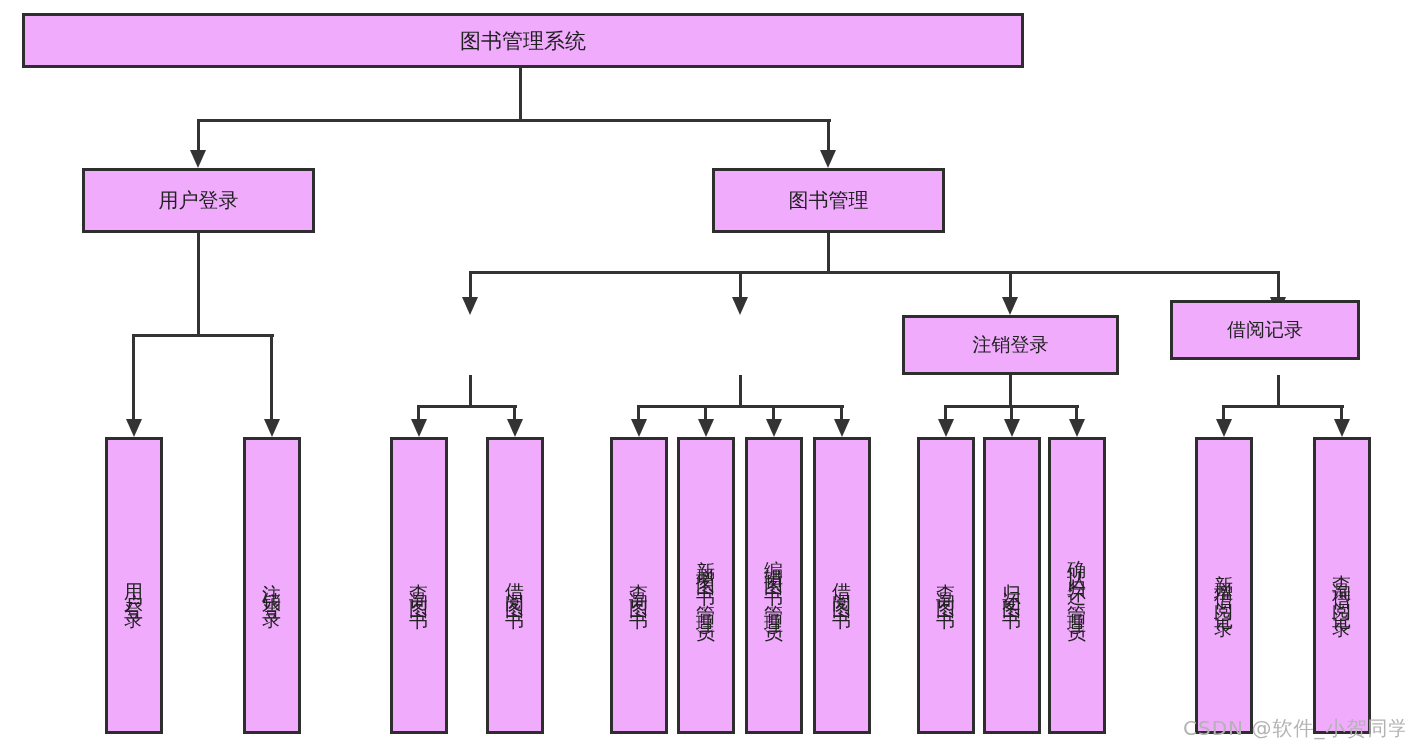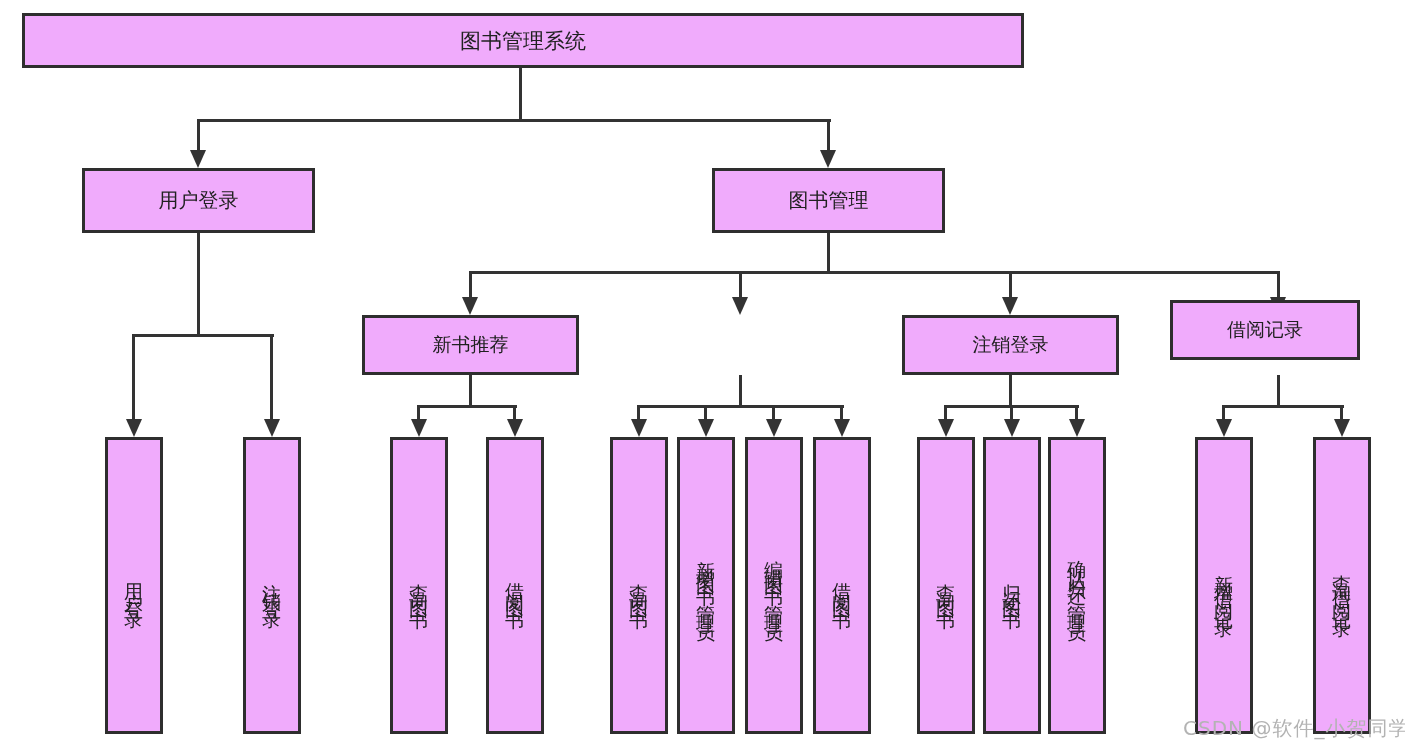--- a/index.html
+++ b/index.html
@@ -95,23 +95,20 @@
   <div class="hline" style="left:469px; top:271px; width:811px;"></div>
   <div class="vline" style="left:469px; top:271px; height:28px;"></div>
   <div class="arrowhead" style="left:462px; top:297px;"></div>
   <div class="vline" style="left:739px; top:271px; height:28px;"></div>
   <div class="arrowhead" style="left:732px; top:297px;"></div>
   <div class="vline" style="left:1009px; top:271px; height:28px;"></div>
   <div class="arrowhead" style="left:1002px; top:297px;"></div>
   <div class="vline" style="left:1277px; top:271px; height:28px;"></div>
   <div class="arrowhead" style="left:1270px; top:297px;"></div>
 
-  <div class="box lvl3" style="left:362px; top:315px; width:217px; height:60px;">
-    <span>新书推荐</span>
-  </div>
   <div class="box lvl3" style="left:902px; top:315px; width:217px; height:60px;">
     <span>注销登录</span>
   </div>
   <div class="box lvl3" style="left:1170px; top:300px; width:190px; height:60px;">
     <span>借阅记录</span>
   </div>
 
   <div class="vline" style="left:469px; top:375px; height:33px;"></div>
   <div class="hline" style="left:417px; top:405px; width:100px;"></div>
   <div class="vline" style="left:417px; top:405px; height:16px;"></div>

